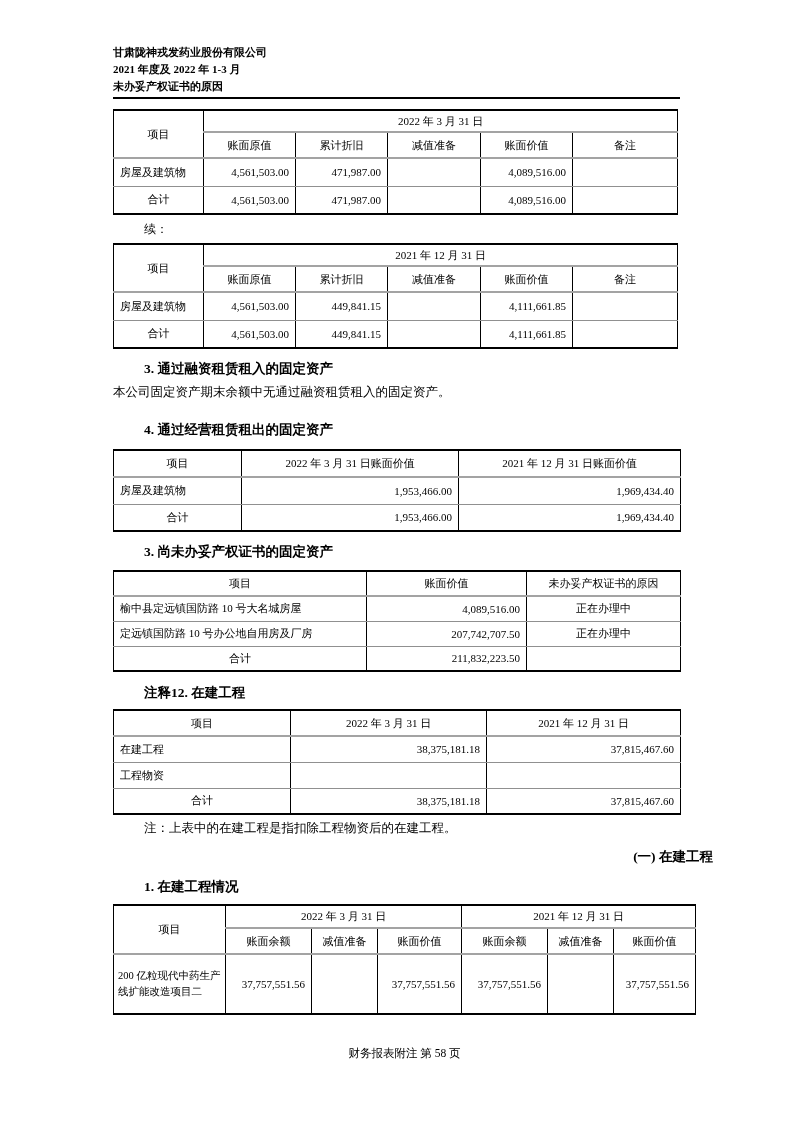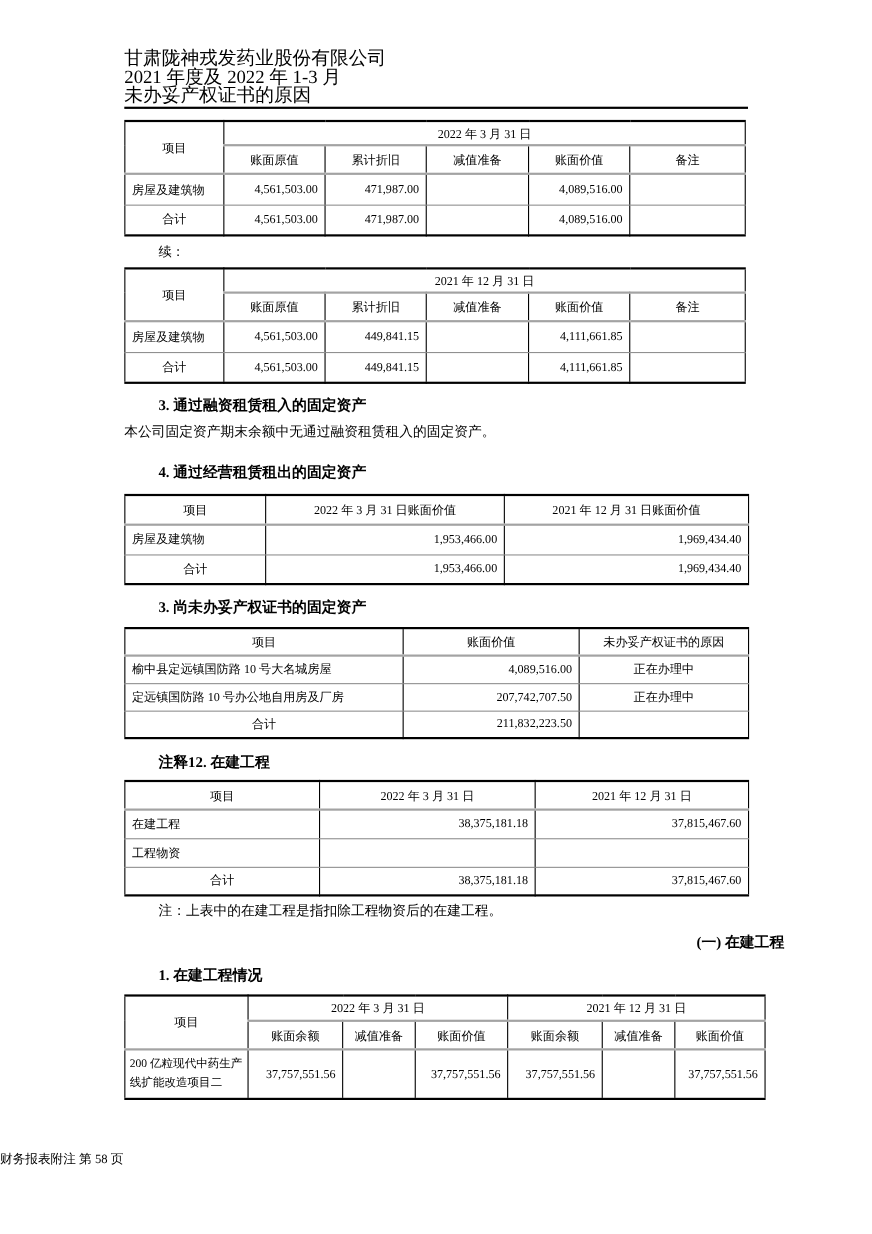--- a/index.html
+++ b/index.html
@@ -5,21 +5,21 @@
   * { margin:0; padding:0; box-sizing:border-box; }
   html,body { width:793px; height:1122px; }
   body {
     background:#ffffff;
     font-family:"Liberation Serif","DejaVu Serif",serif;
     color:#000;
   }
   .page { position:relative; width:793px; height:1122px; background:#fff; overflow:hidden; }
   .content { position:absolute; left:113px; top:44px; width:600px; }
 
-  .doc-header { font-size:17px; line-height:17px; width:567px; }
+  .doc-header { font-size:11px; line-height:17px; width:567px;font-weight:bold; }
   .header-rule { width:567px; border:none; border-top:2px solid #000; margin-top:2px; }
 
   .sec-heading { font-size:13.5px; font-weight:bold; line-height:19px; margin:10px 0 0 31px; }
   .h-s2 { margin-top:8px; }
   .h-s4 { margin-top:19px; }
   .h-s5 { margin-top:10px; }
   .h-n12 { margin-top:11px; }
   .h-sub1 { margin-top:10px;text-align:right; }
   .h-sub2 { margin-top:11px; }
 
@@ -54,26 +54,26 @@
 
   .t4 { width:567px; margin-top:9px; }
   .t4 tr { height:25px; }
 
   .t5 { width:567px; margin-top:7px; }
   .t5 tr { height:26px; }
 
   .t6 { width:582px; margin-top:8px; }
   .t6 .row-group { height:23px; }
   .t6 .row-sub { height:26px; }
-  .t6 tbody tr { height:45px; }
+  .t6 tbody tr { height:60px; }
   .t6 .cell-proj { font-size:10.5px; line-height:1.55; padding:0 2px 0 4px; }
 
   .page-footer {
     position:absolute; left:0; top:1046px; width:793px;
-    font-size:11.5px; color:#000;
+    text-align:center; font-size:11.5px; color:#000;padding-left:16px;
   }
 </style>
 </head>
 <body>
 
 <div class="page">
   <div class="content">
 
     <div class="doc-header">
       <div>甘肃陇神戎发药业股份有限公司</div>

